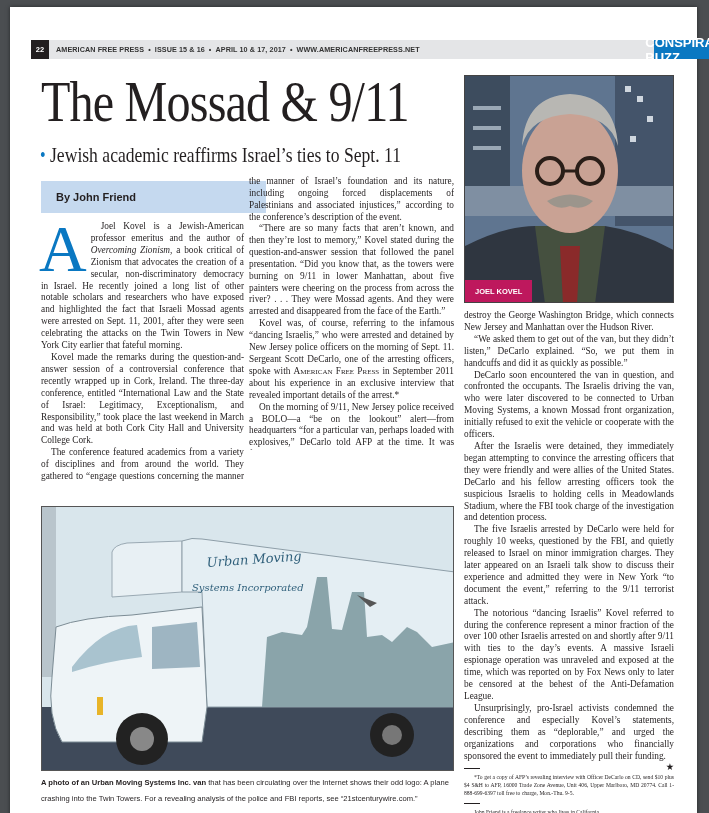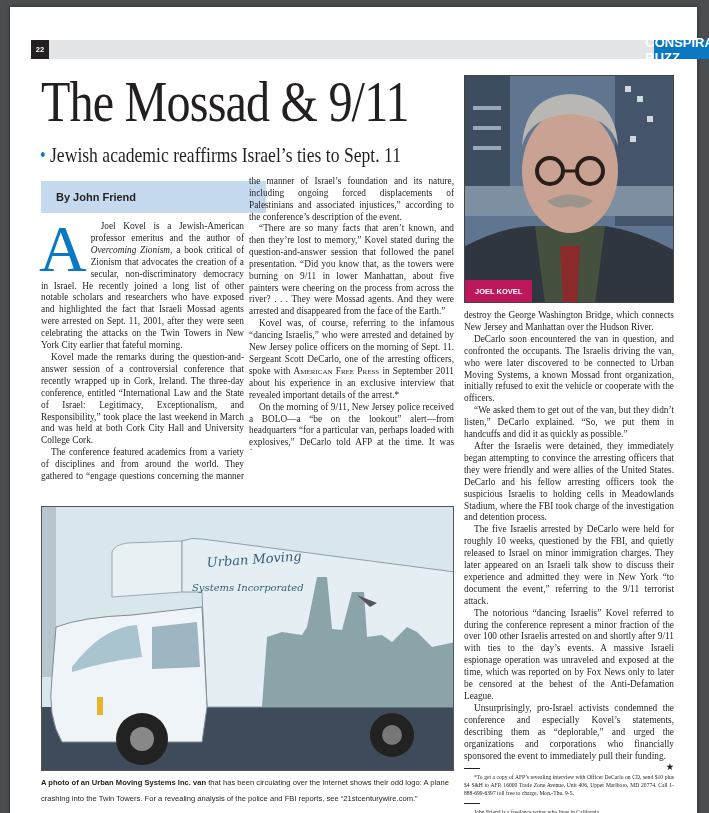--- a/index.html
+++ b/index.html
@@ -100,20 +100,23 @@
   }
   .footnote.ind { text-indent:10px; }
 </style>
 </head>
 <body>
 
 <div class="page"></div>
 
 <div class="hdr">
   <div class="pnum">22</div>
+  <div class="info">
+    <span>AMERICAN FREE PRESS</span><span class="sep">•</span><span>ISSUE 15 &amp; 16</span><span class="sep">•</span><span>APRIL 10 &amp; 17, 2017</span><span class="sep">•</span><span>WWW.AMERICANFREEPRESS.NET</span>
+  </div>
   <div class="section">CONSPIRACY BUZZ</div>
 </div>
 
 <div class="headline">The Mossad &amp; 9/11</div>
 <div class="subhead">
   <span class="bullet">•</span>
   <span>Jewish academic reaffirms Israel’s ties to Sept. 11</span>
 </div>
 
 <div class="byline">By John Friend</div>
@@ -153,22 +156,22 @@
     <circle cx="85" cy="95" r="13" fill="none" stroke="#2a1e18" stroke-width="4"></circle>
     <circle cx="125" cy="95" r="13" fill="none" stroke="#2a1e18" stroke-width="4"></circle>
     <line x1="98" y1="95" x2="112" y2="95" stroke="#2a1e18" stroke-width="3"></line>
     <path d="M82 125 Q105 112 128 125 Q118 135 105 130 Q92 135 82 125 Z" fill="#9c958c"></path>
   </svg>
   <div class="photo-label">JOEL KOVEL</div>
 </div>
 
 <div class="col col3">
   <p class="noind">destroy the George Washington Bridge, which connects New Jersey and Manhattan over the Hudson River.</p>
+  <p>“We asked them to get out of the van, but they didn’t listen,” DeCarlo explained. “So, we put them in handcuffs and did it as quickly as possible.”</p>
   <p>DeCarlo soon encountered the van in question, and confronted the occupants. The Israelis driving the van, who were later discovered to be connected to Urban Moving Systems, a known Mossad front organization, initially refused to exit the vehicle or cooperate with the officers.</p>
-  <p>“We asked them to get out of the van, but they didn’t listen,” DeCarlo explained. “So, we put them in handcuffs and did it as quickly as possible.”</p>
   <p>After the Israelis were detained, they immediately began attempting to convince the arresting officers that they were friendly and were allies of the United States. DeCarlo and his fellow arresting officers took the suspicious Israelis to holding cells in Meadowlands Stadium, where the FBI took charge of the investigation and detention process.</p>
   <p>The five Israelis arrested by DeCarlo were held for roughly 10 weeks, questioned by the FBI, and quietly released to Israel on minor immigration charges. They later appeared on an Israeli talk show to discuss their experience and admitted they were in New York “to document the event,” referring to the 9/11 terrorist attack.</p>
   <p>The notorious “dancing Israelis” Kovel referred to during the conference represent a minor fraction of the over 100 other Israelis arrested on and shortly after 9/11 with ties to the day’s events. A massive Israeli espionage operation was unraveled and exposed at the time, which was reported on by Fox News only to later be censored at the behest of the Anti-Defamation League.</p>
   <p><span>Unsurprisingly, pro-Israel activists condemned the conference and especially Kovel’s statements, describing them as “deplorable,” and urged the organizations and corporations who financially sponsored the event to immediately pull their funding.</span> <span class="endstar">★</span></p>
   <div class="rule"></div>
   <div class="footnote ind">*To get a copy of AFP’s revealing interview with Officer DeCarlo on CD, send $10 plus $4 S&amp;H to AFP, 16000 Trade Zone Avenue, Unit 406, Upper Marlboro, MD 20774. Call 1-888-699-6397 toll free to charge, Mon.-Thu. 9-5.</div>
   <div class="rule"></div>
   <div class="footnote ind">John Friend is a freelance writer who lives in California.</div>
 </div>
 

